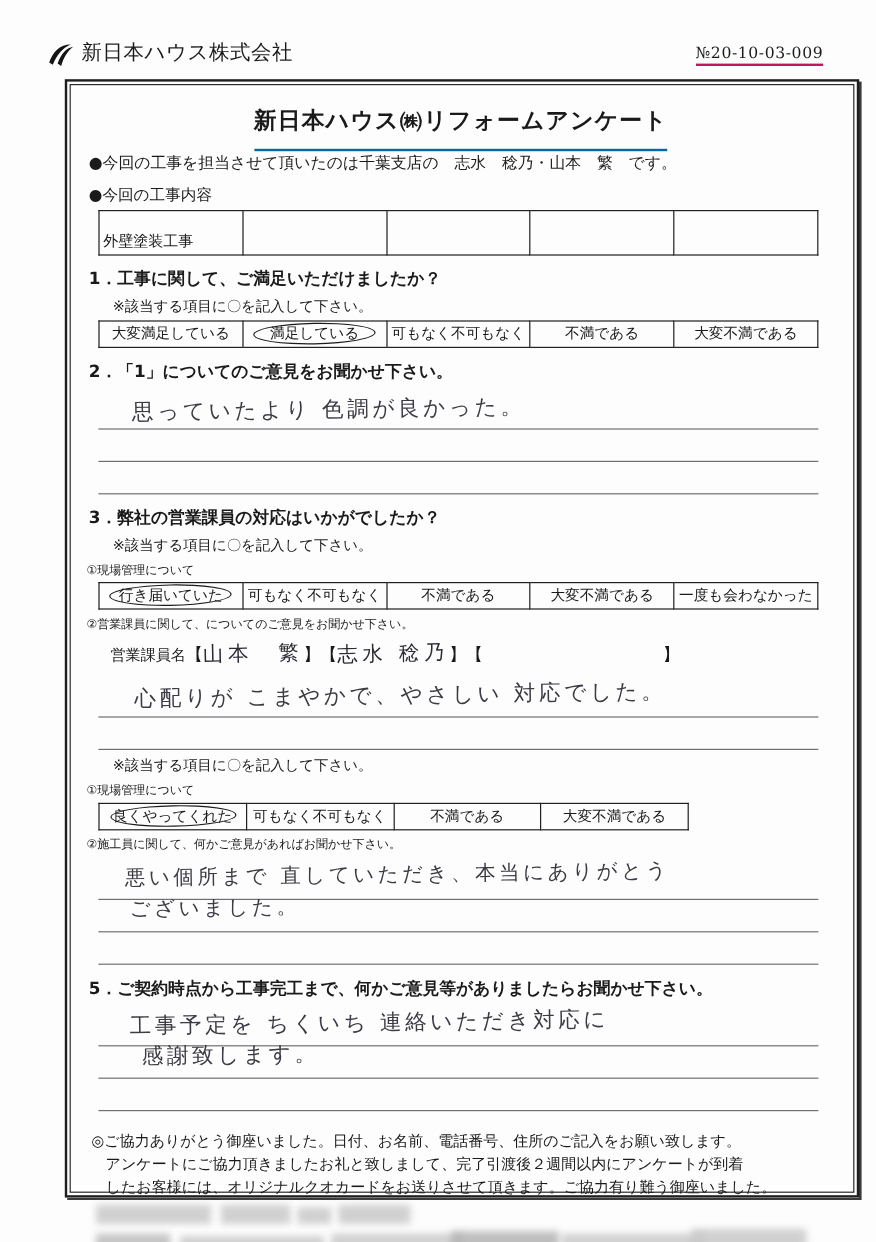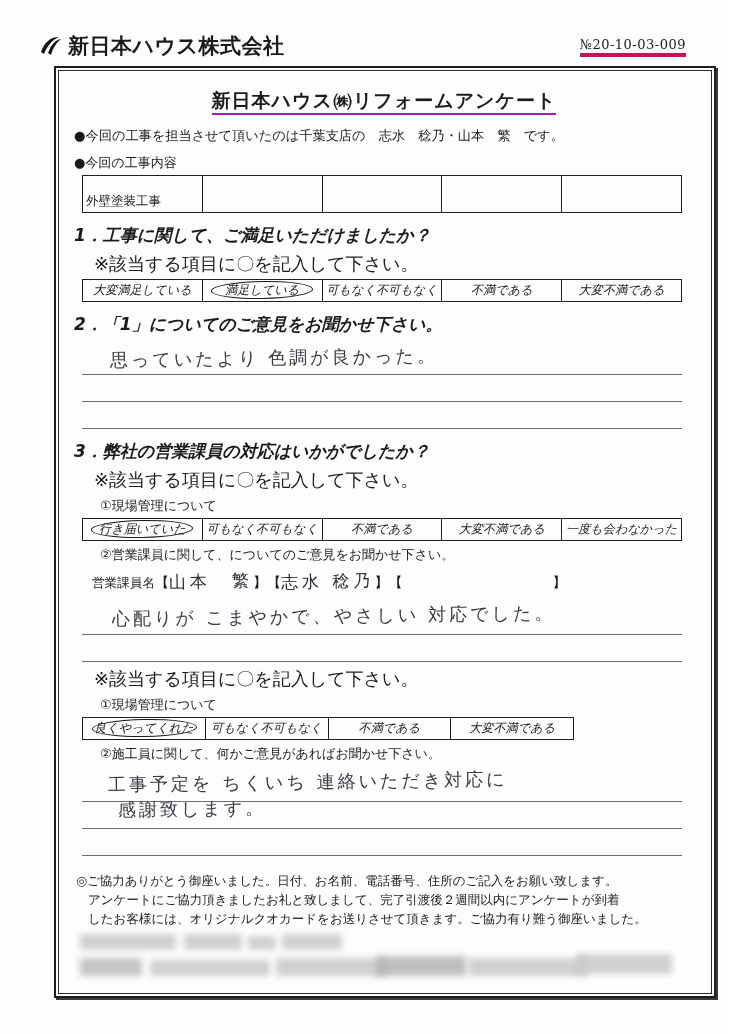--- a/index.html
+++ b/index.html
@@ -35,32 +35,32 @@
     position: absolute;
     left: 0;
     top: 4px;
     width: 26px;
     height: 24px;
   }
   .company-name {
     position: absolute;
     left: 30px;
     top: 2px;
-    font-size: 21px;
-    font-weight: bold;
+    font-size: 17px;
+    font-weight: normal;
     letter-spacing: 0.5px;
     white-space: nowrap;
   }
   .doc-no {
     position: absolute;
     right: 24px;
     top: 7px;
     font-size: 13px;
     font-family: "DejaVu Serif", "Liberation Serif", serif;
-    border-bottom: 4px solid #be185d;
+    border-bottom: 2px solid #be185d;
     padding-bottom: 1px;
     letter-spacing: 0.5px;
     white-space: nowrap;
   }
 
   
   .frame-outer {
     position: absolute;
     left: 54px;
     top: 66px;
@@ -92,22 +92,22 @@
   }
 
   .doc-title {
     text-align: center;
     font-size: 19px;
     font-weight: bold;
     margin-top: 10px;
     letter-spacing: 1px;
   }
   .doc-title span {
-    border-bottom: 2px solid #a21caf;
-    padding-bottom: 2px;
+    border-bottom: 2px solid #0369a1;
+    padding-bottom: 12px;
   }
 
   .line-row {
     font-size: 13.2px;
     margin-top: 13px;
     margin-left: 8px;
     white-space: nowrap;
   }
 
   .sec-label {
@@ -129,53 +129,51 @@
     height: 34px;
     vertical-align: bottom;
     font-size: 12.5px;
     padding: 0 3px 2px 3px;
   }
 
   
   .q {
     margin-left: 8px;
     margin-top: 11px;
-    font-size: 17px;
+    font-size: 14px;
     font-weight: bold;
-    font-style: italic;
   }
   .note {
     margin-left: 28px;
     margin-top: 5px;
-    font-size: 18px;
+    font-size: 12px;
   }
   .sub-label {
-    margin-left: 34px;
+    margin-left: 6px;
     margin-top: 5px;
-    font-size: 13px;
+    font-size: 10px;
   }
 
   
   .opt-table {
     border-collapse: collapse;
     table-layout: fixed;
     margin-top: 3px;
     margin-left: 16px;
   }
   .opt-table.wide  { width: 600px; }
   .opt-table.narrow{ width: 492px; }
   .opt-table td {
     border: 1px solid #1f1f1f;
     height: 21px;
     text-align: center;
     font-size: 12.2px;
     position: relative;
     white-space: nowrap;
     padding: 0 1px;
-    font-style: italic;
   }
   .opt-table td.selected .ellipse {
     position: absolute;
     left: 7%;
     top: 1px;
     width: 86%;
     height: 18px;
     border: 1.6px solid #1a1a1a;
     border-radius: 50%;
     box-sizing: border-box;
@@ -344,21 +342,31 @@
       <tbody>
           <tr>
         <td class="selected"><span class="ellipse"></span><span>良くやってくれた</span></td>
         <td><span>可もなく不可もなく</span></td>
         <td><span>不満である</span></td>
         <td><span>大変不満である</span></td>
       </tr>
     </tbody>
       </table>
     <div class="sub-label">②施工員に関して、何かご意見があればお聞かせ下さい。</div>
-
+    <div class="write-area">
+      <div class="hand" style="left:22px; top:-6px; font-size:17px;">悪い個所まで 直していただき、本当にありがとう</div>
+      <div class="hand" style="left:26px; top:22px; font-size:17px;">ございました。</div>
+      <div class="write-line"></div>
+      <div class="write-line"></div>
+      <div class="write-line"></div>
+    </div>
+
+    <div class="q">
+      <span>5．</span><span>ご契約時点から工事完工まで、何かご意見等がありましたらお聞かせ下さい。</span>
+    </div>
     <div class="write-area">
       <div class="hand" style="left:26px; top:-5px;">工事予定を ちくいち 連絡いただき対応に</div>
       <div class="hand" style="left:36px; top:22px;">感謝致します。</div>
       <div class="write-line"></div>
       <div class="write-line"></div>
       <div class="write-line"></div>
     </div>
 
     <div class="closing">
       <div>◎ご協力ありがとう御座いました。日付、お名前、電話番号、住所のご記入をお願い致します。</div>

